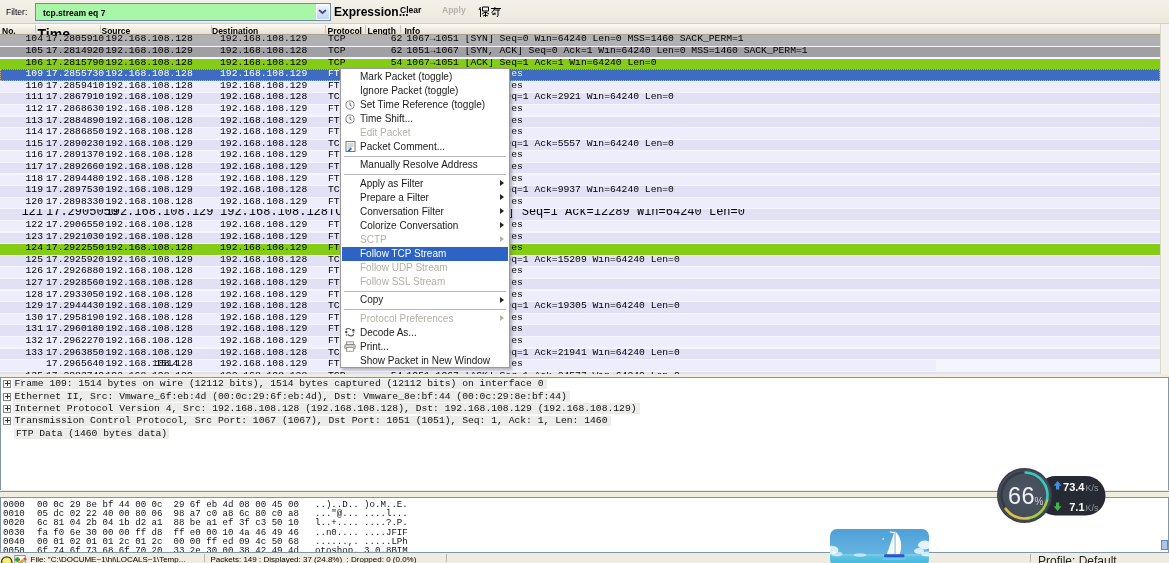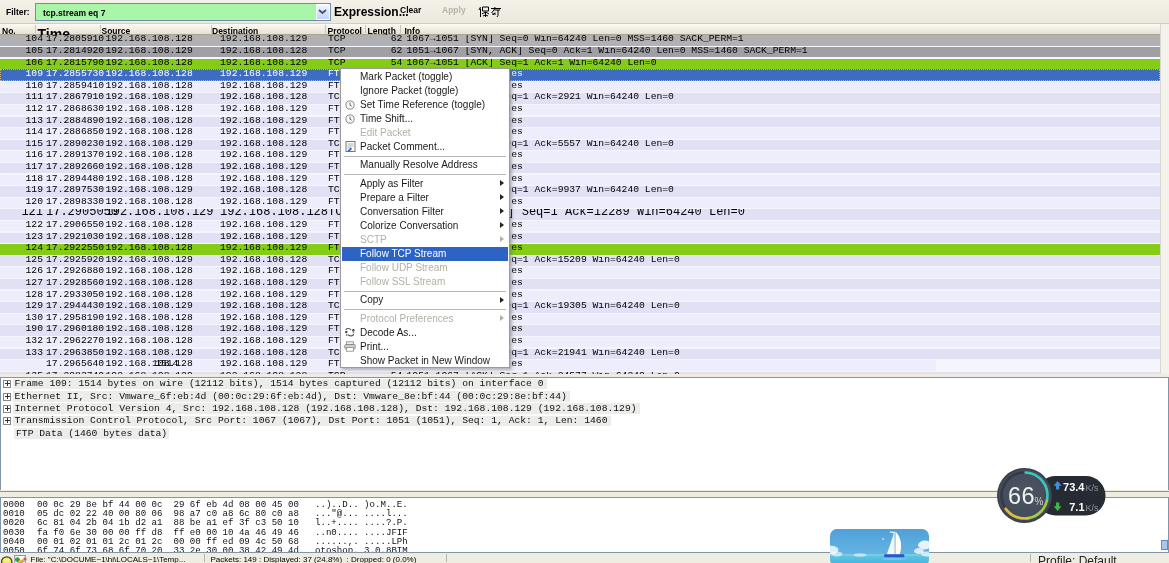--- a/index.html
+++ b/index.html
@@ -1,20 +1,20 @@
 <!DOCTYPE html>
 <html><head><meta charset="utf-8"><style>
 * { margin:0; padding:0; box-sizing:border-box; }
 html,body { width:1169px; height:563px; overflow:hidden; background:#efece2;
   font-family:'Liberation Mono', monospace; -webkit-font-smoothing:antialiased; }
 </style></head>
 <body>
 
 <div style="position:absolute;left:0;top:0;width:1169px;height:24px;background:linear-gradient(#f4f1ea,#ece8dd);border-bottom:1px solid #d2cec1">
-  <span style="position:absolute;left:6px;top:7px;font-family:'Liberation Sans',sans-serif;font-size:8.5px;font-weight:bold;color:#000">Filter:</span>
+  <span style="position:absolute;left:6px;top:7px;font-family:'Liberation Sans',sans-serif;font-size:8.5px;font-weight:normal;color:#000">Filter:</span>
   <span style="position:absolute;left:13px;top:14px;width:22px;height:1px"></span>
   <div style="position:absolute;left:35px;top:3px;width:296px;height:18px;background:#a9f6a9;border:1px solid #6e8fa8">
     <span style="position:absolute;left:7px;top:3.8px;font-family:'Liberation Sans',sans-serif;font-size:8.5px;font-weight:bold;color:#000">tcp.stream eq 7</span>
     <div style="position:absolute;right:0;top:0;width:14px;height:16px;background:linear-gradient(#f2f6ff,#c2d3f6);border:1.5px solid #fff;border-radius:1px">
       <svg width="9" height="6" viewBox="0 0 9 6" style="position:absolute;left:1px;top:4px">
           <path d="M1 1 L4.5 4 L8 1" stroke="#3e5577" stroke-width="1.8" fill="none"></path>
         </svg>
     </div>
   </div>
   <span style="position:absolute;left:334px;top:5px;font-family:'Liberation Sans',sans-serif;font-size:12px;font-weight:bold;color:#000">Expression...</span>
@@ -264,21 +264,21 @@
 <div style="position:absolute;left:0;top:313.80px;width:1160px;height:10.40px;background:#eeedfb;color:#000000;overflow:hidden;font-size:9.7px;line-height:7.5px">
     <span style="position:absolute;right:1117.0px;top:0px">130</span>
     <span style="position:absolute;left:46.0px;top:0px">17.2958190</span>
     <span style="position:absolute;left:105.5px;top:0px">192.168.108.128</span>
     <span style="position:absolute;left:220.0px;top:0px">192.168.108.129</span>
     <span style="position:absolute;left:328.0px;top:0px">FTP-DATA</span>
     <span style="position:absolute;right:757.6px;top:0px">1514</span>
     <span style="position:absolute;left:406.5px;top:0px;white-space:pre">FTP Data: 1460 bytes</span>
   </div>
 <div style="position:absolute;left:0;top:325.40px;width:1160px;height:10.40px;background:#e1e0f4;color:#000000;overflow:hidden;font-size:9.7px;line-height:7.5px">
-    <span style="position:absolute;right:1117.0px;top:0px">190</span>
+    <span style="position:absolute;right:1117.0px;top:0px">131</span>
     <span style="position:absolute;left:46.0px;top:0px">17.2960180</span>
     <span style="position:absolute;left:105.5px;top:0px">192.168.108.128</span>
     <span style="position:absolute;left:220.0px;top:0px">192.168.108.129</span>
     <span style="position:absolute;left:328.0px;top:0px">FTP-DATA</span>
     <span style="position:absolute;right:757.6px;top:0px">1514</span>
     <span style="position:absolute;left:406.5px;top:0px;white-space:pre">FTP Data: 1460 bytes</span>
   </div>
 <div style="position:absolute;left:0;top:337.00px;width:1160px;height:10.40px;background:#eeedfb;color:#000000;overflow:hidden;font-size:9.7px;line-height:7.5px">
     <span style="position:absolute;right:1117.0px;top:0px">132</span>
     <span style="position:absolute;left:46.0px;top:0px">17.2962270</span>

